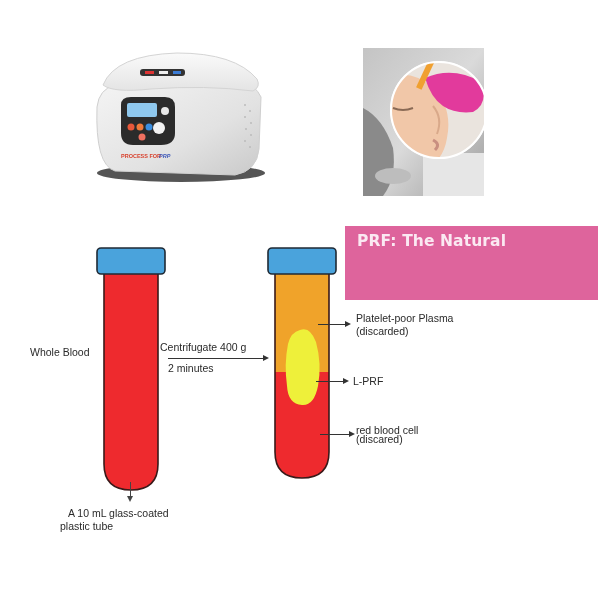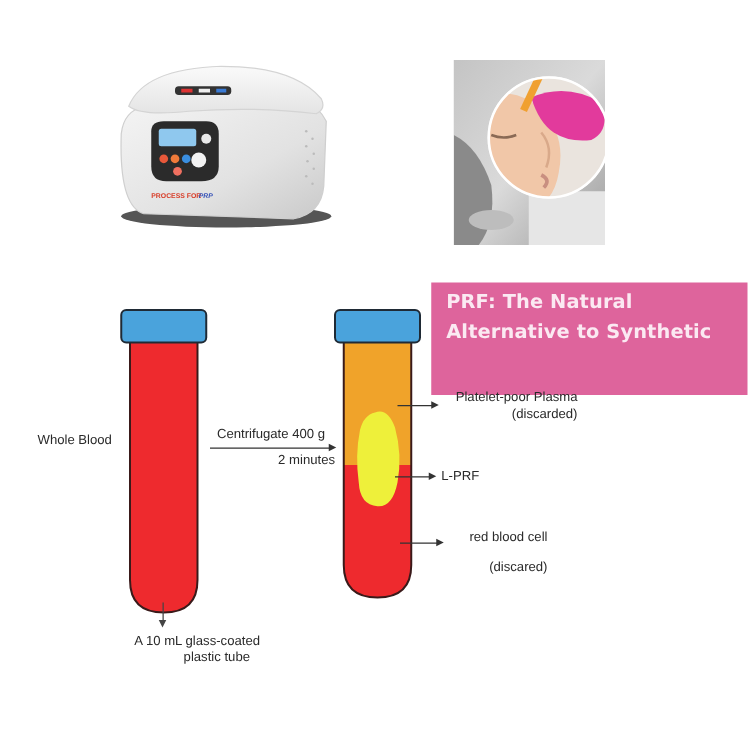--- a/index.html
+++ b/index.html
@@ -6,26 +6,26 @@
   body { width:602px; height:602px; background:#ffffff; position:relative; overflow:hidden;
          font-family:"Liberation Sans", sans-serif; color:#222; }
   .abs { position:absolute; }
 
   
   #centrifuge { left:85px; top:45px; width:182px; height:142px; }
   
   #face-photo { left:363px; top:48px; width:121px; height:148px; background:#cfcfcf; overflow:hidden; }
 
   
-  #banner { left:345px; top:226px; width:253px; height:90px; background:#de649c;
+  #banner { left:345px; top:226px; width:253px; height:74px; background:#de649c;
             box-sizing:border-box; padding:3px 10px 13px 12px; }
   #banner .t { color:#fbe9f2; font-family:"DejaVu Sans", sans-serif; font-weight:bold;
                font-size:15.5px; line-height:24px; letter-spacing:0.1px; }
 
-  .label { font-size:10.5px; color:#2a2a2a; line-height:13px; text-align:right; white-space:nowrap; }
+  .label { font-size:10.5px; color:#2a2a2a; line-height:13px; text-align:left; white-space:nowrap; }
   .arrow-line { background:#333; height:1px; }
   .arrow-head { width:0; height:0; border-top:3.5px solid transparent; border-bottom:3.5px solid transparent;
                 border-left:6px solid #333; }
 </style>
 </head>
 <body>
 
 <div id="centrifuge" class="abs">
   <svg width="182" height="142" viewBox="0 0 182 142">
     <defs>
@@ -105,21 +105,20 @@
       <path d="M62 30 Q90 18 118 34 Q126 56 110 64 Q92 66 80 58 Q68 50 62 30 Z" fill="#e23a9c"></path>
 
       <rect x="60" y="8" width="6" height="34" transform="rotate(25 63 25)" fill="#f0a030"></rect>
     </g>
     <circle cx="76" cy="62" r="48" fill="none" stroke="#ffffff" stroke-width="2"></circle>
   </svg>
 </div>
 
 <div id="banner" class="abs">
   <div class="t">PRF: The Natural</div>
-  <div class="t">Alternative to Synthetic</div>
 </div>
 
 <div class="abs" style="left:95px; top:246px; width:72px; height:250px;">
   <svg width="72" height="250" viewBox="0 0 72 250">
     <path d="M9 26 L9 218 Q9 244 36 244 Q63 244 63 218 L63 26 Z" fill="#ee2a2e" stroke="#3a1a1a" stroke-width="1.6"></path>
     <rect x="2" y="2" width="68" height="26" rx="4" fill="#4aa3dc" stroke="#1f2a35" stroke-width="1.6"></rect>
   </svg>
 </div>
 
 <div class="abs label" style="left:30px; top:346px;">Whole Blood</div>
@@ -157,13 +156,13 @@
 <div class="abs label" style="left:356px; top:312px; width:106px;">Platelet-poor Plasma</div>
 <div class="abs label" style="left:356px; top:325px; width:106px;">(discarded)</div>
 
 <div class="abs arrow-line" style="left:316px; top:381px; width:28px;"></div>
 <div class="abs arrow-head" style="left:343px; top:378px;"></div>
 <div class="abs label" style="left:353px; top:375px; text-align:right;">L-PRF</div>
 
 <div class="abs arrow-line" style="left:320px; top:434px; width:30px;"></div>
 <div class="abs arrow-head" style="left:349px; top:431px;"></div>
 <div class="abs label" style="left:356px; top:424px; width:82px;">red blood cell</div>
-<div class="abs label" style="left:356px; top:448px; width:82px;">(discared)</div>
+<div class="abs label" style="left:356px; top:433px; width:82px;">(discared)</div>
 
 </body></html>

